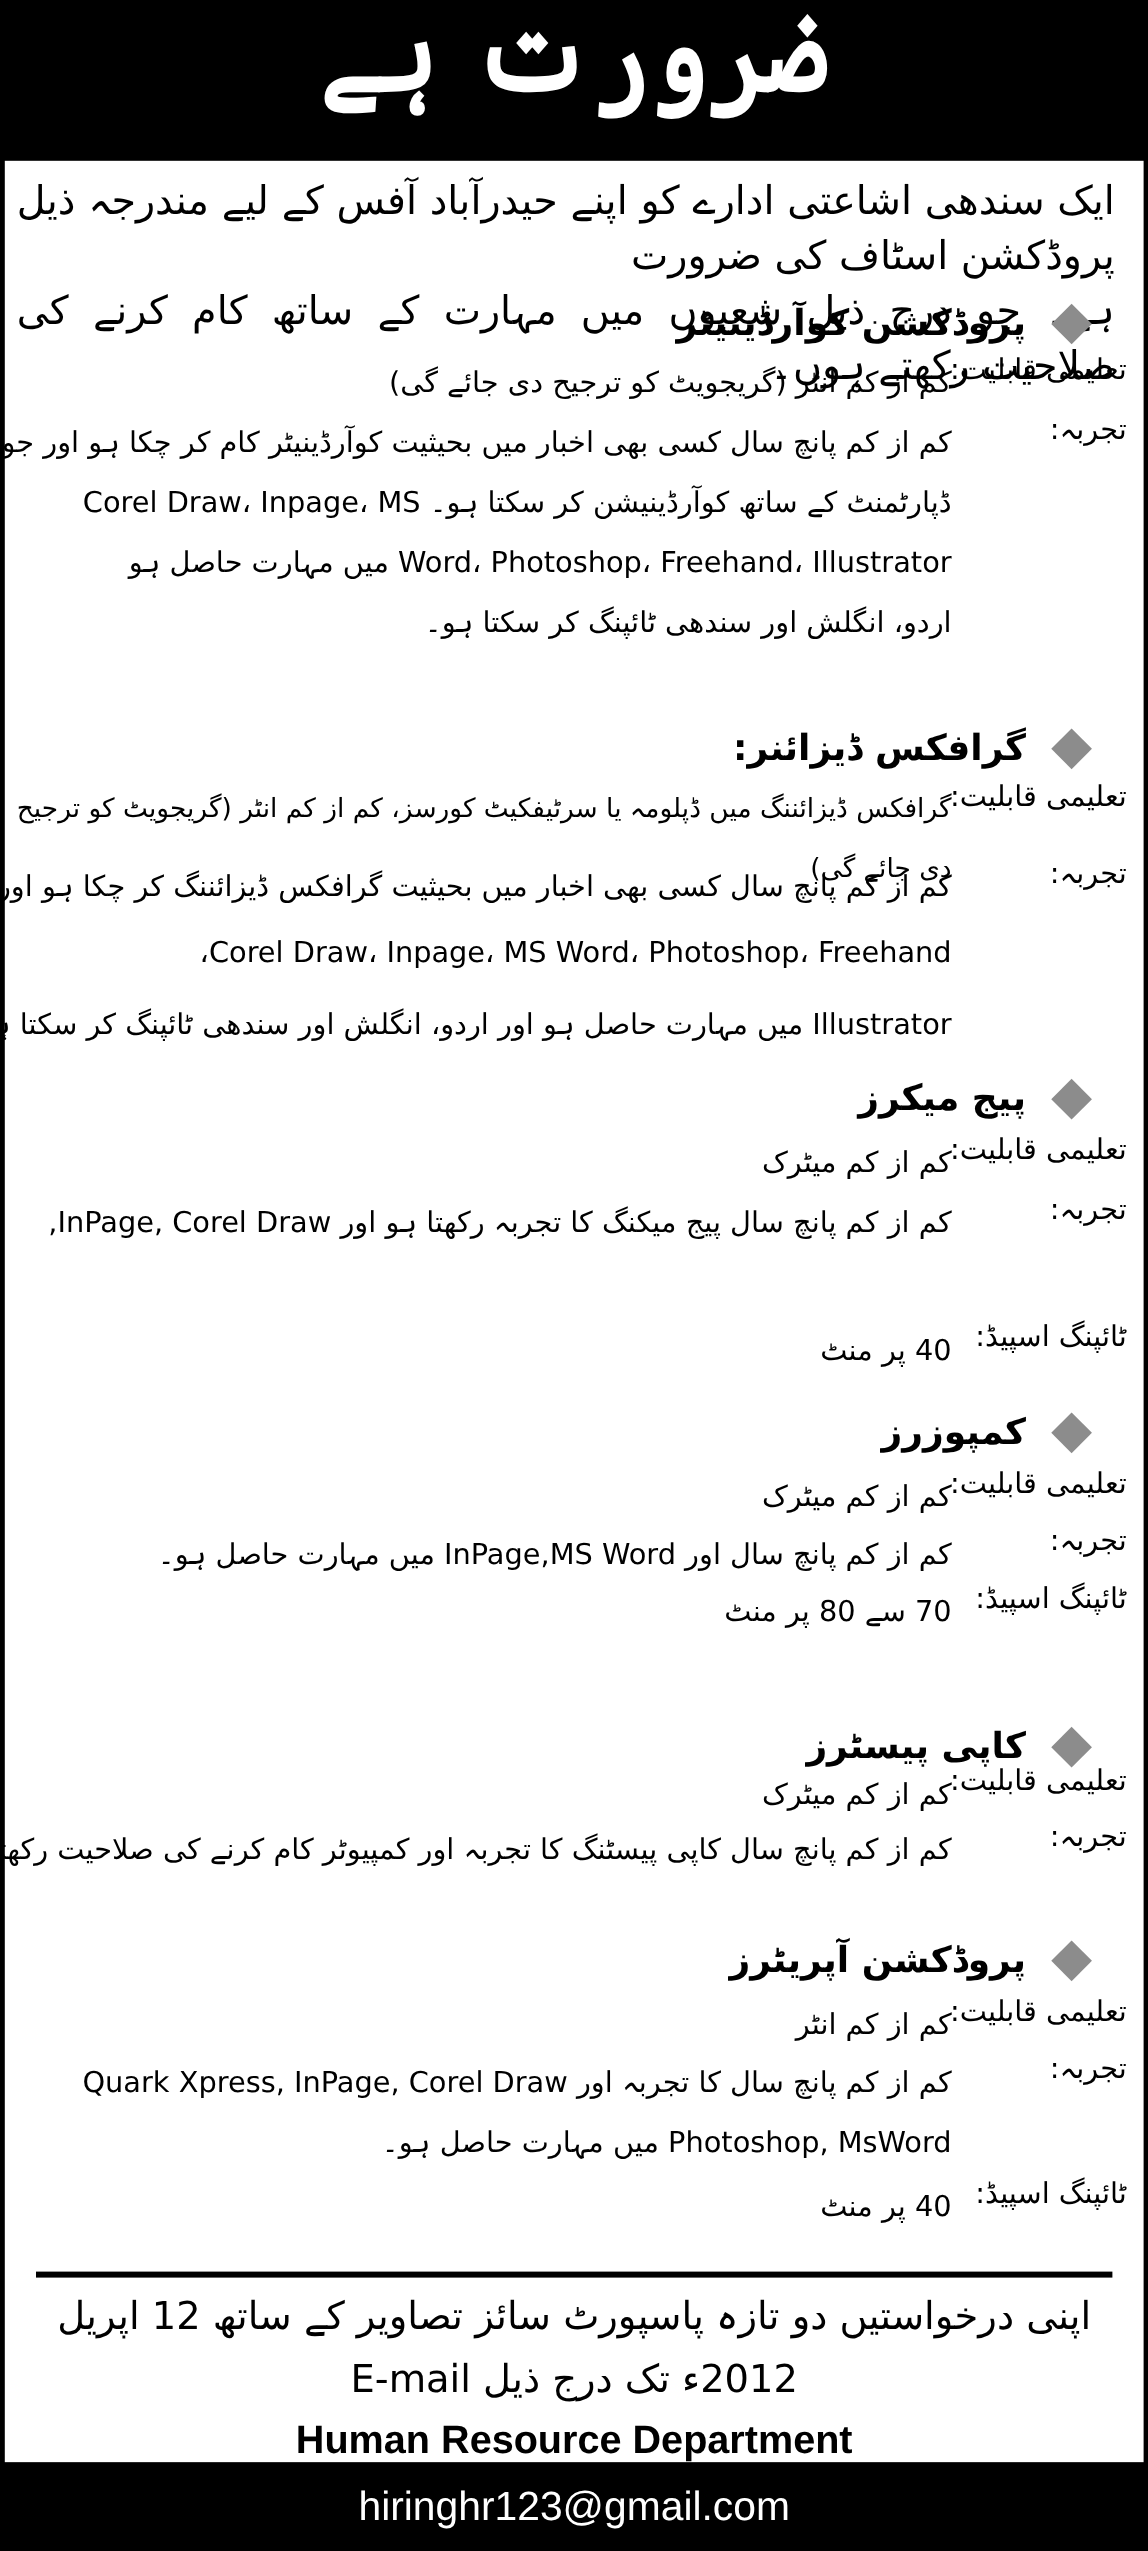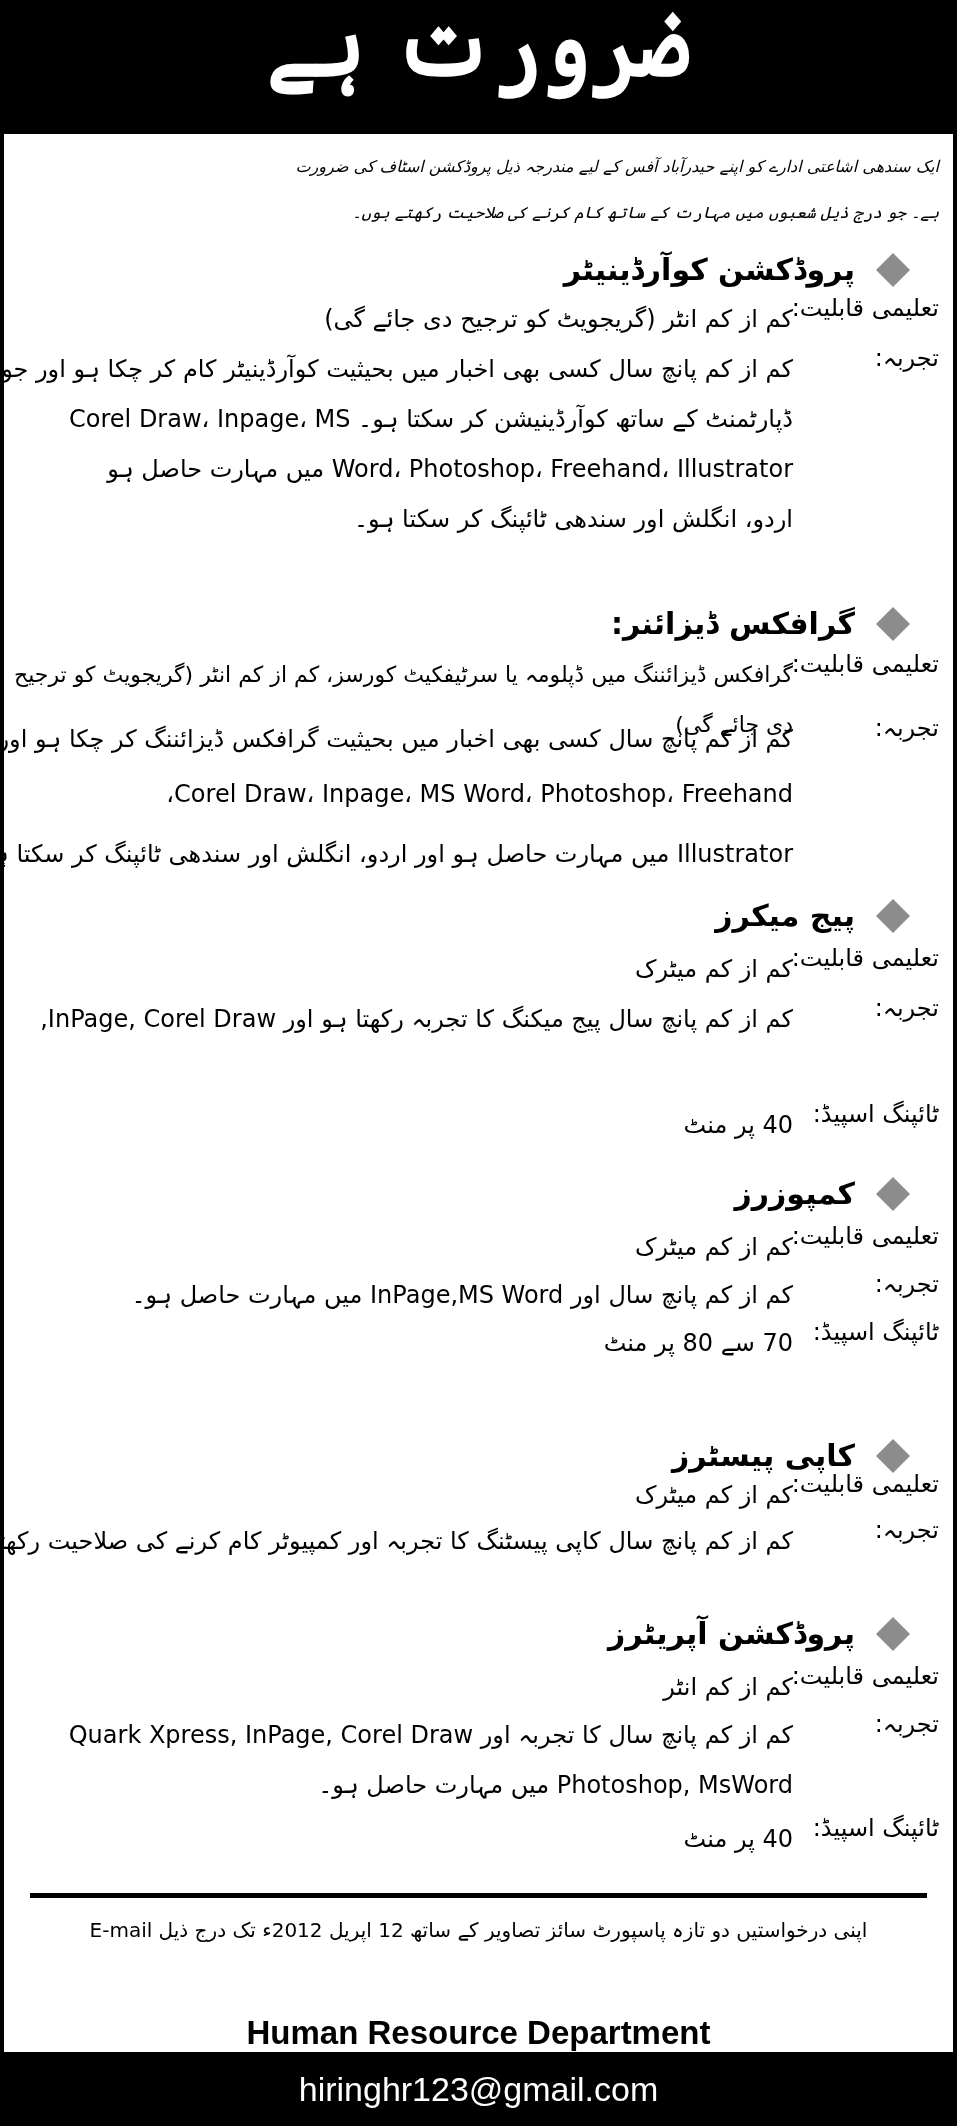--- a/index.html
+++ b/index.html
@@ -9,31 +9,31 @@
     display: flex; align-items: flex-start; justify-content: center;
   }
   .header-title {
     color: #fff; font-family: "DejaVu Serif", serif; font-size: 84px; font-weight: bold;
     direction: rtl; line-height: 1; transform: scaleY(1.15);
   }
   .sheet {
     position: absolute; left: 4px; top: 134px; width: 949px; height: 1918px; background: #fff;
     direction: rtl;
   }
-  .intro { position: absolute; right: 14px; left: 10px; top: 10px; font-size: 16px; line-height: 46px; text-align: justify; text-align-last: right; font-style: italic; }
+  .intro { position: absolute; right: 24px; left: 10px; top: 10px; font-size: 33px; line-height: 46px; text-align: justify; text-align-last: right; }
   .section { position: absolute; right: 0; left: 0; }
   .sec-head { position: absolute; right: 48px; display: flex; align-items: center; gap: 20px; justify-content: flex-end; }
   .diamond { width: 24px; height: 24px; background: #8c8c8c; transform: rotate(45deg); flex: none; margin-left: 6px; }
   .sec-title { font-size: 30px; font-weight: bold; line-height: 40px; }
   .row { position: absolute; right: 14px; left: 10px; display: flex; direction: rtl; font-size: 24px; }
   .lbl { flex: none; width: 146px; font-weight: normal; white-space: nowrap; }
   .val { flex: 1; line-height: 50px; }
   .val .ln { display: block; white-space: nowrap; }
   .rule { position: absolute; left: 26px; right: 26px; top: 1759px; height: 5px; background: #000; }
-  .closing { position: absolute; left: 30px; right: 30px; top: 1770px; text-align: center; font-size: 20px; line-height: 52px; }
+  .closing { position: absolute; left: 30px; right: 30px; top: 1770px; text-align: center; font-size: 32px; line-height: 52px; }
   .hr-dept { position: absolute; left: 0; right: 0; top: 1880px; text-align: center; direction: ltr; font-family: "Liberation Sans", sans-serif; font-weight: bold; font-size: 33px; }
   .footer { position: absolute; left: 0; top: 2052px; width: 957px; height: 74px; background: #000; display: flex; align-items: center; justify-content: center; }
   .email { color: #fff; font-family: "Liberation Sans", sans-serif; font-size: 34px; direction: ltr; }
 </style>
 </head>
 <body>
 
 <div class="header">
   <div class="header-title">ضرورت ہے</div>
 </div>

